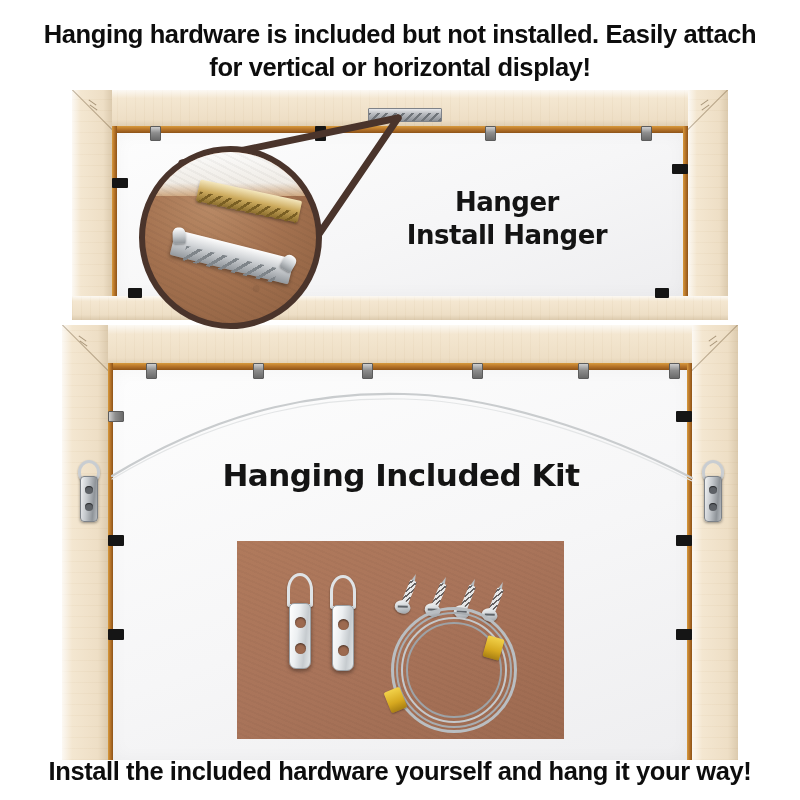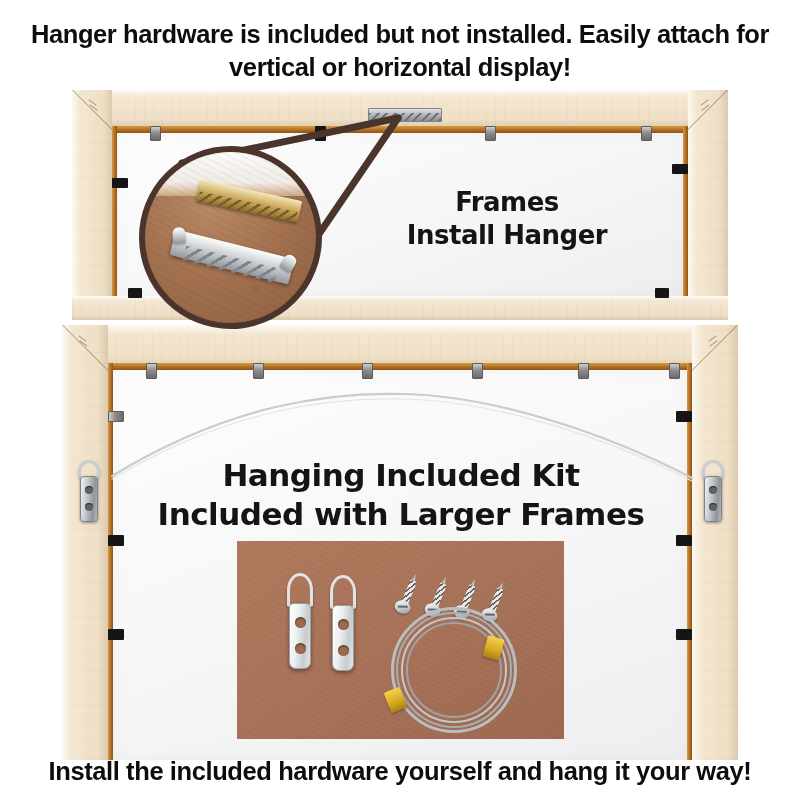--- a/index.html
+++ b/index.html
@@ -443,21 +443,21 @@
     width: 610px;
     font-size: 31px;
     line-height: 39px;
   }
 </style>
 </head>
 <body>
 
 <div id="stage">
 
-  <div class="caption" id="caption-top">Hanger hardware is included but not installed. Easily attach for vertical or horizontal display!</div>
+  <div class="caption" id="caption-top">Hanging hardware is included but not installed. Easily attach for vertical or horizontal display!</div>
 
   <div id="top-frame">
 
     <div class="rail" style="left:72px; top:90px; width:656px; height:38px;"></div>
     <div class="rail vert" style="left:72px; top:90px; width:40px; height:230px;"></div>
     <div class="rail vert" style="left:688px; top:90px; width:40px; height:230px;"></div>
     <div class="rail" style="left:72px; top:296px; width:656px; height:24px;"></div>
 
     <div class="mitre" style="left:72px; top:90px;"></div>
     <div class="mitre tr" style="left:682px; top:90px;"></div>
@@ -507,21 +507,21 @@
 
       <div class="saw-silver">
         <div class="body2"></div>
         <div class="teeth"></div>
         <div class="ear l"></div>
         <div class="ear r"></div>
       </div>
     </div>
 
     <div class="overlay-text" id="text-smaller-frames">
-      <div>Frames</div>
+      <div>Hanger</div>
       <div>Install Hanger</div>
     </div>
   </div>
 
   <div id="bottom-frame">
 
     <div class="rail" style="left:62px; top:325px; width:676px; height:42px; z-index:3;"></div>
     <div class="rail vert" style="left:62px; top:325px; width:46px; height:435px; z-index:3;"></div>
     <div class="rail vert" style="left:692px; top:325px; width:46px; height:435px; z-index:3;"></div>
 
@@ -570,21 +570,20 @@
 
     <div class="clip metal-v" style="left:108px; top:411px; width:16px; height:11px; z-index:4;"></div>
     <div class="clip" style="left:108px; top:535px; width:16px; height:11px; z-index:4;"></div>
     <div class="clip" style="left:108px; top:629px; width:16px; height:11px; z-index:4;"></div>
     <div class="clip" style="left:676px; top:411px; width:16px; height:11px; z-index:4;"></div>
     <div class="clip" style="left:676px; top:535px; width:16px; height:11px; z-index:4;"></div>
     <div class="clip" style="left:676px; top:629px; width:16px; height:11px; z-index:4;"></div>
 
     <div class="overlay-text" id="text-hardware-kit">
       <div>Hanging Included Kit</div>
-      <div>Included with Larger Frames</div>
     </div>
 
     <div id="kit-photo">
 
       <div class="kit-dring" style="left:49px; top:32px;">
         <div class="ring"></div>
         <div class="plate"></div>
         <div class="hole h1"></div>
         <div class="hole h2"></div>
       </div>

